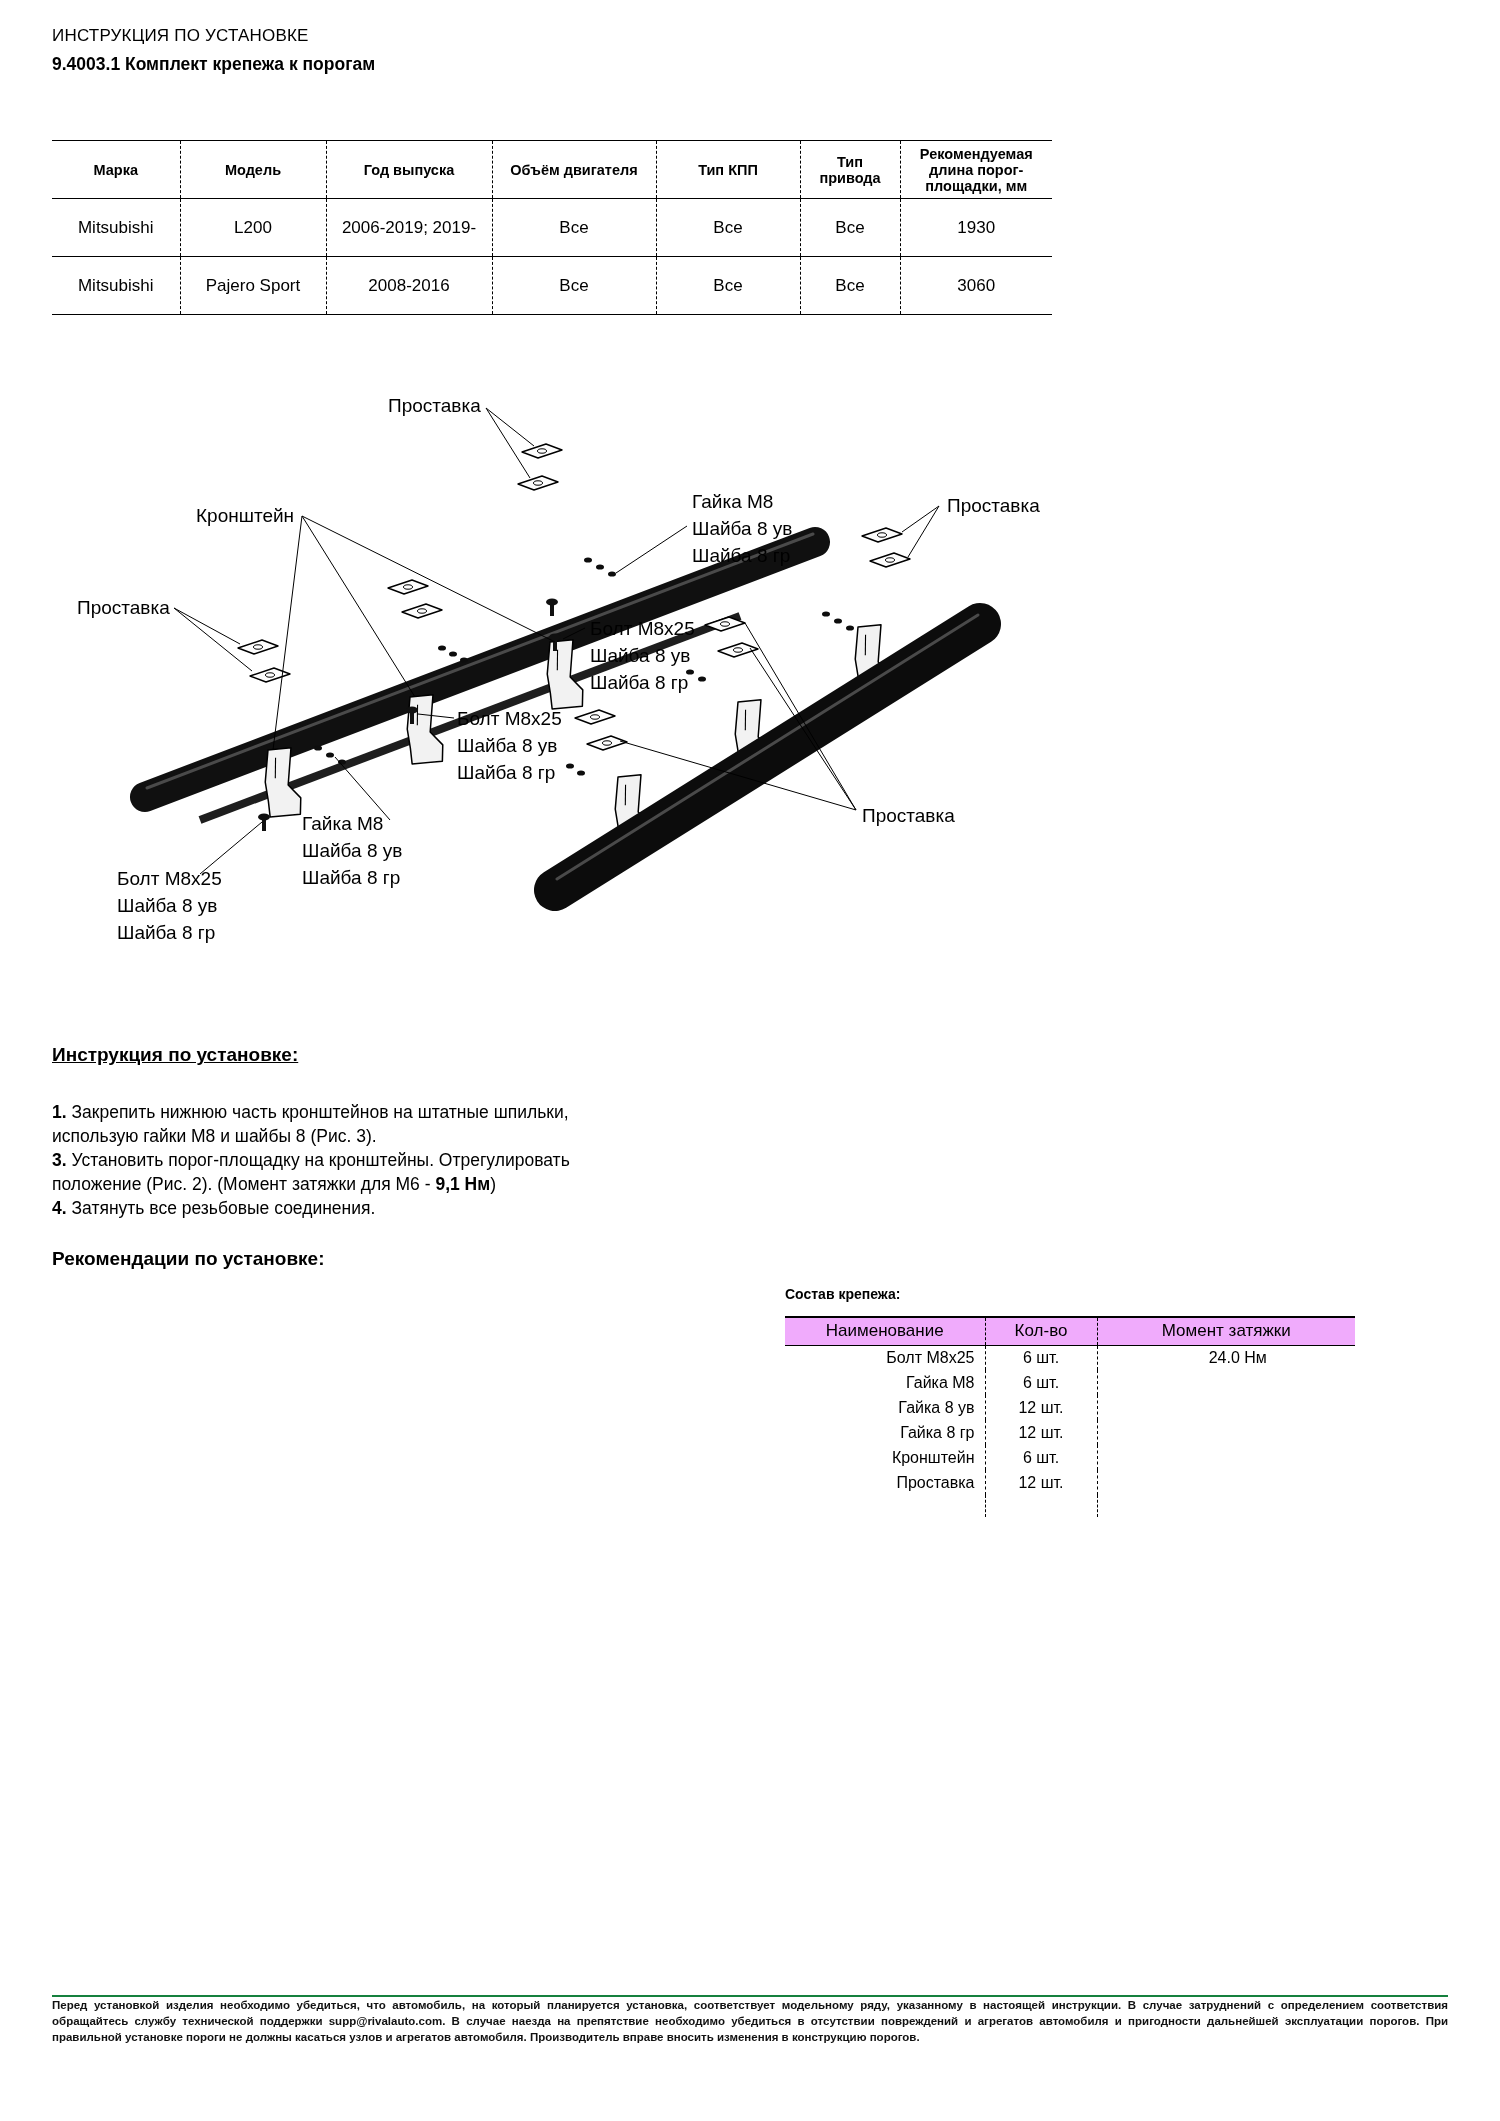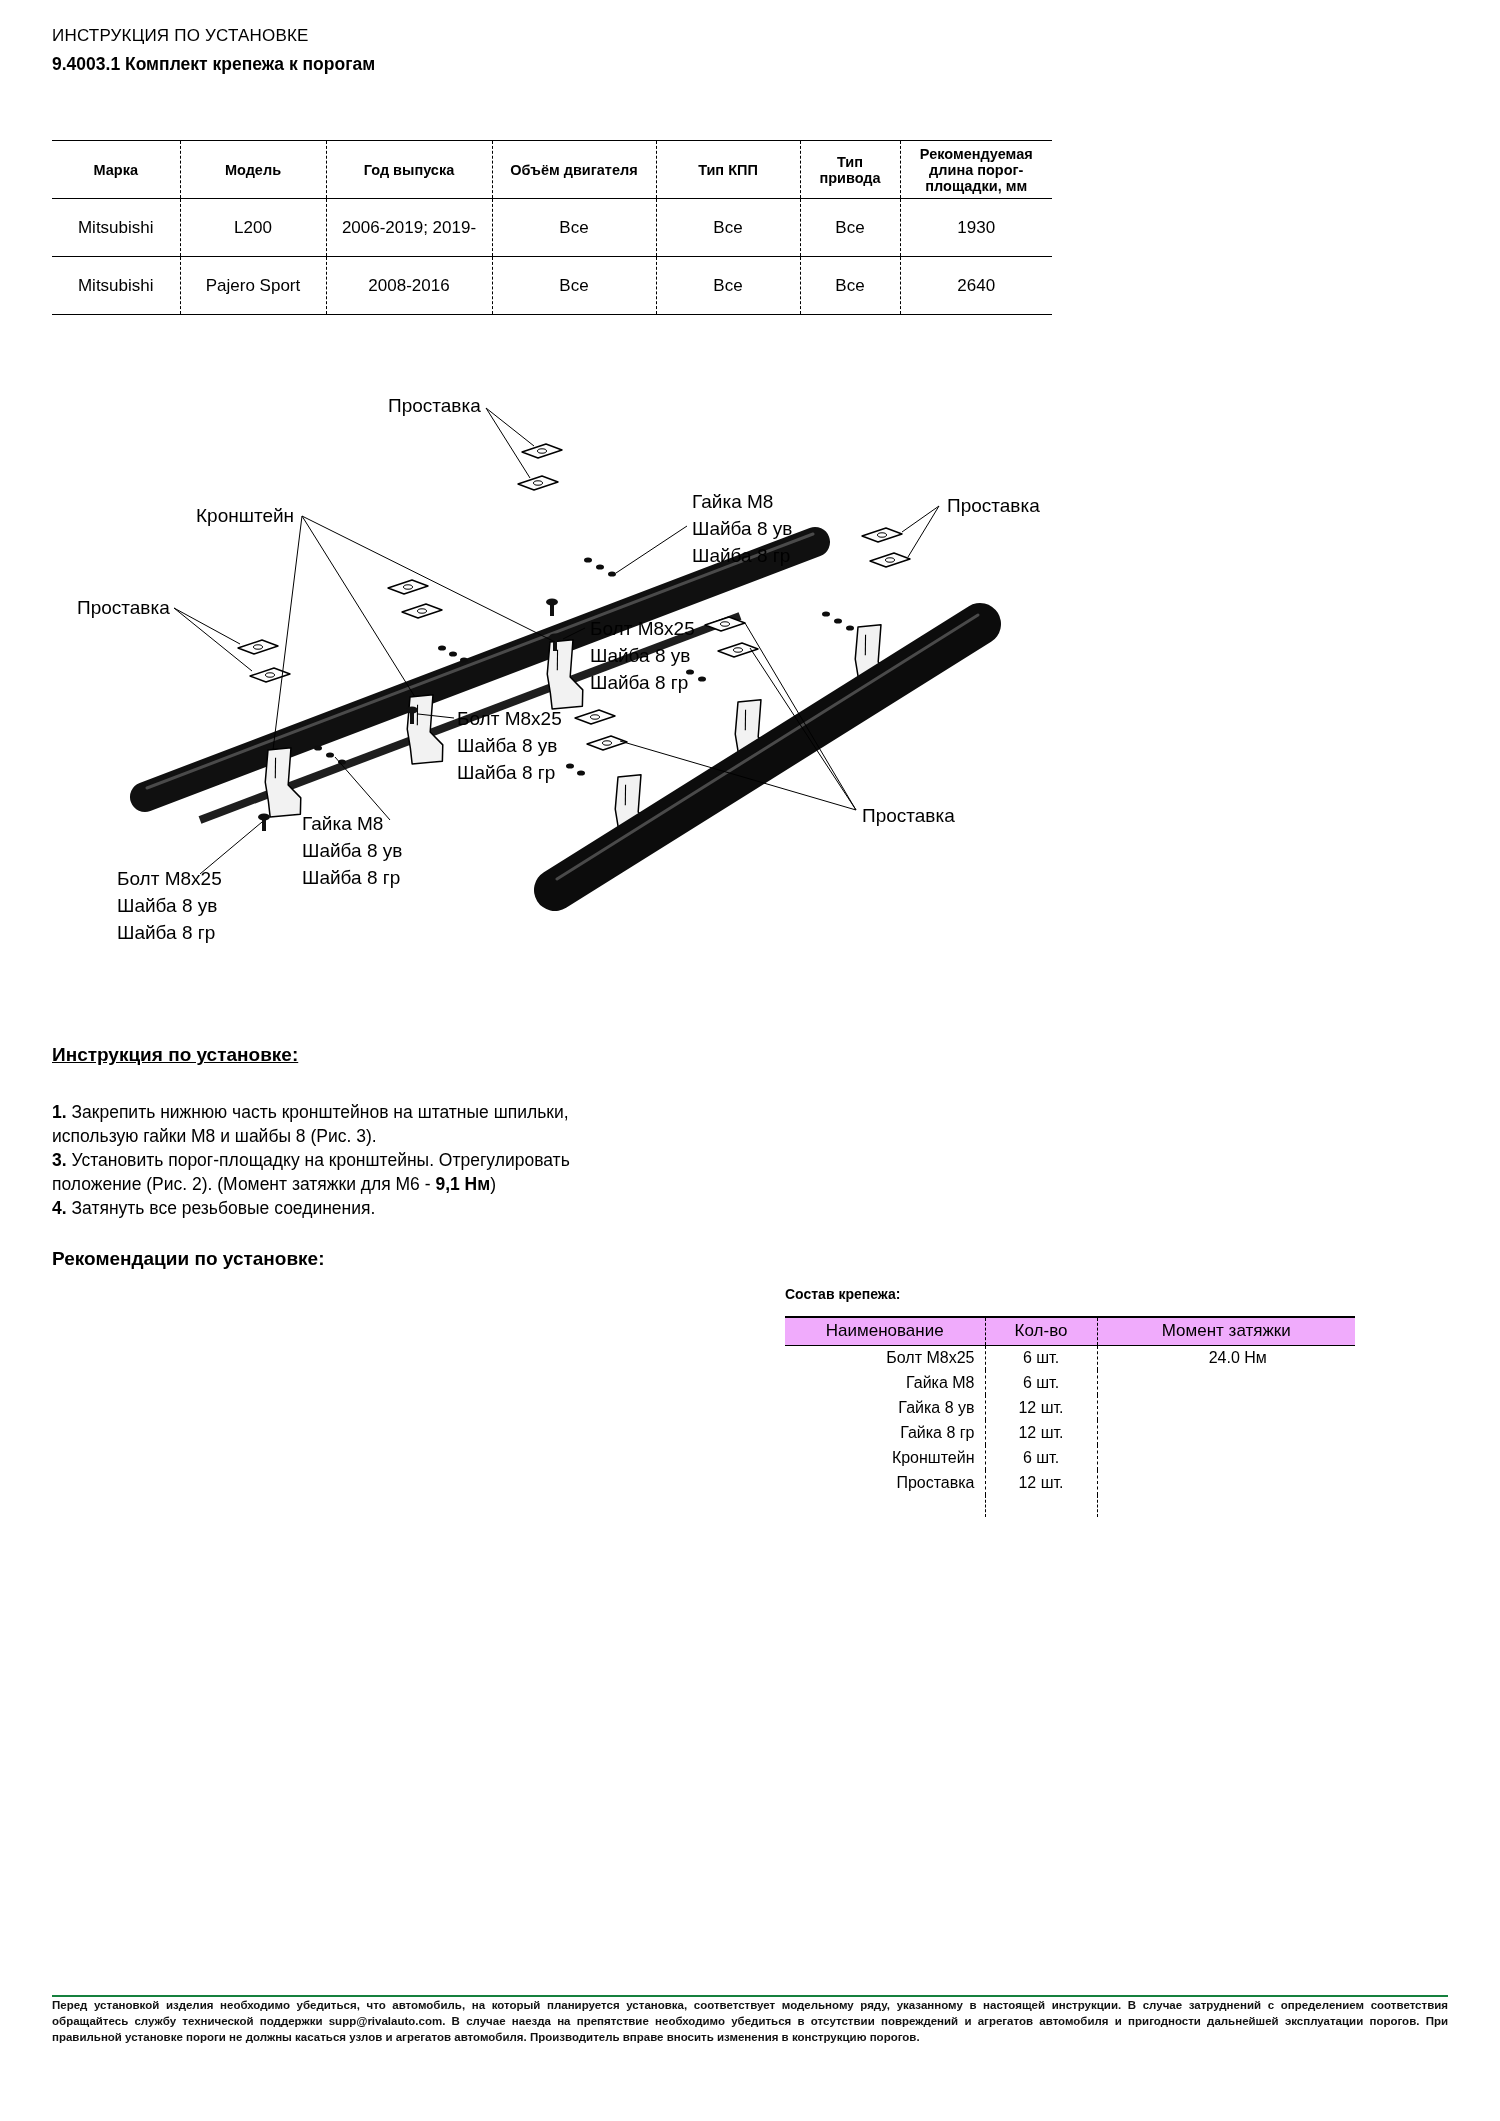--- a/index.html
+++ b/index.html
@@ -102,21 +102,21 @@
       <td>Все</td>
       <td>1930</td>
     </tr>
     <tr>
       <td>Mitsubishi</td>
       <td>Pajero Sport</td>
       <td>2008-2016</td>
       <td>Все</td>
       <td>Все</td>
       <td>Все</td>
-      <td>2640</td>
+      <td>3060</td>
     </tr>
   </tbody>
     </table>
 </div>
 
 <svg class="diagram" width="1400" height="630" viewBox="0 0 1400 630">
 
   <g>
     <line class="board-main" x1="95" y1="405" x2="765" y2="150" stroke="#101010" stroke-width="30"></line>
     <line class="board-main" x1="97" y1="396" x2="763" y2="142" stroke="#4a4a4a" stroke-width="3"></line>

